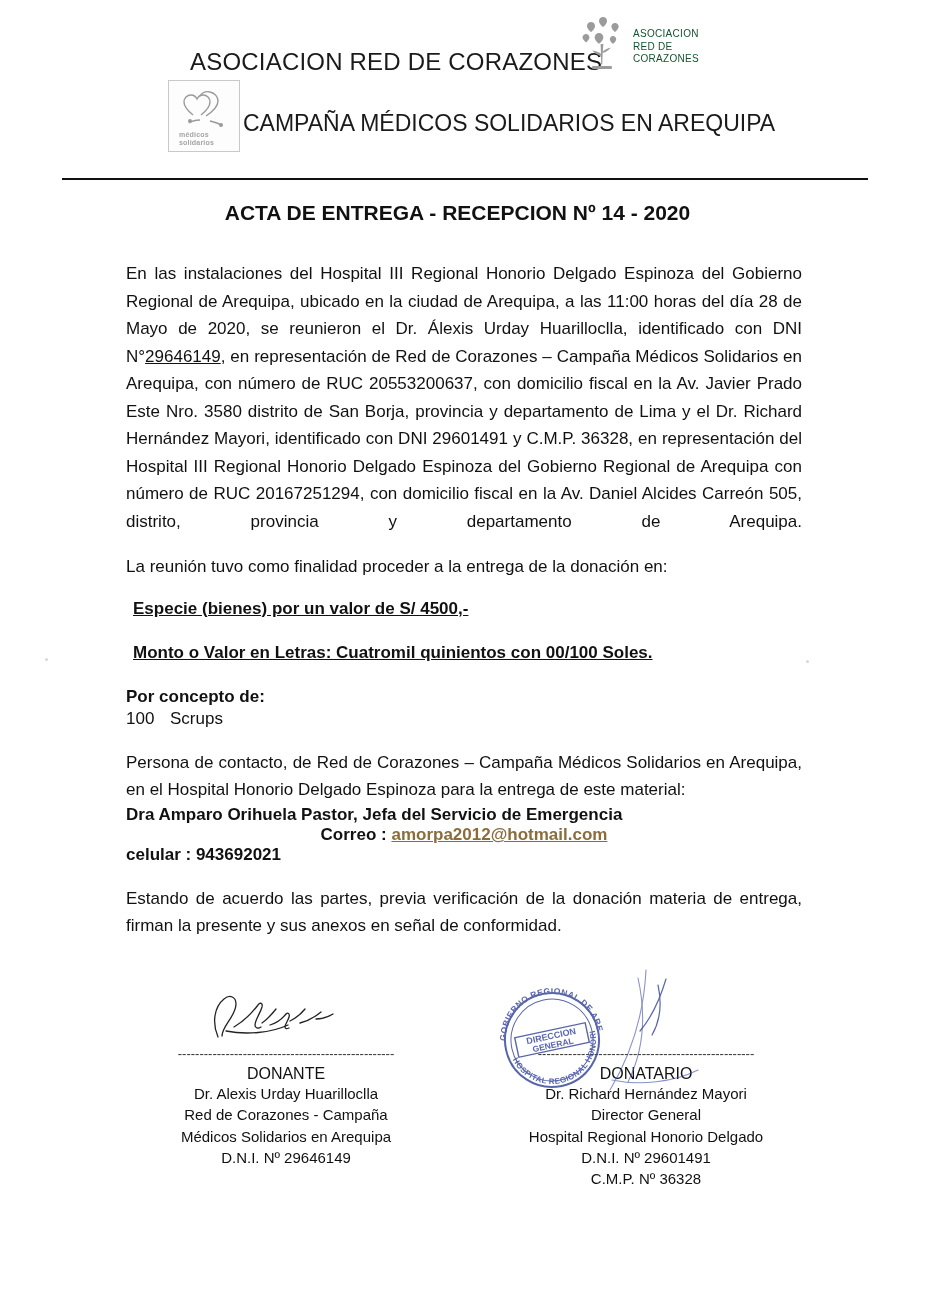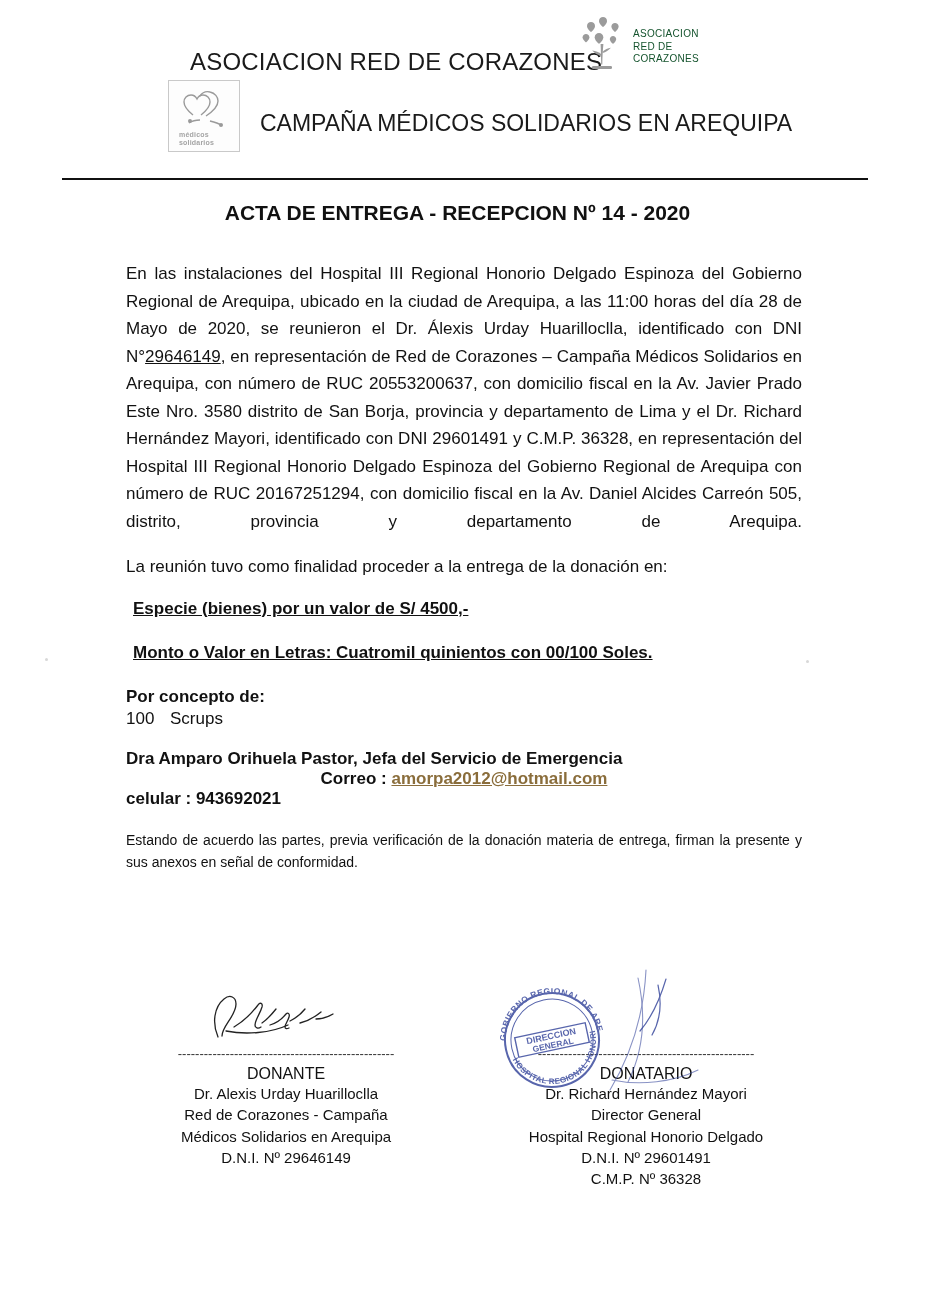--- a/index.html
+++ b/index.html
@@ -91,21 +91,21 @@
     left: 10px;
     bottom: 4px;
     font-size: 7px;
     color: #a4a4a4;
     line-height: 1.15;
     letter-spacing: .2px;
     font-weight: bold;
   }
   .camp-title {
     position: absolute;
-    left: 260px;
+    left: 243px;
     top: 38px;
     font-size: 23px;
     color: #1a1a1a;
   }
 
   .rule {
     position: absolute;
     left: 62px;
     top: 178px;
     width: 806px;
@@ -188,21 +188,21 @@
     text-decoration: underline;
   }
   .contact-phone {
     font-size: 17px;
     font-weight: bold;
     margin: 0 0 20px 0;
     color: #111;
   }
 
   .closing {
-    font-size: 14px;
+    font-size: 17px;
     line-height: 1.6;
     text-align: justify;
     margin: 12px 0 0 0;
     color: #111;
   }
 
   
   .sign-area {
     position: absolute;
     left: 126px;
@@ -341,20 +341,21 @@
 
     <p class="line-underline">Especie (bienes) por un valor de S/ 4500,-</p>
 
     <p class="line-underline">Monto o Valor en Letras: Cuatromil quinientos con 00/100 Soles.</p>
 
     <p class="block-label">Por concepto de:</p>
     <div class="concept-row">
       <span class="qty">100</span><span>Scrups</span>
     </div>
 
+    <p class="contact-para">Persona de contacto, de Red de Corazones – Campaña Médicos Solidarios en Arequipa, en el Hospital Honorio Delgado Espinoza para la entrega de este material:</p>
     <p class="contact-name">Dra Amparo Orihuela Pastor, Jefa del Servicio de Emergencia</p>
     <p class="contact-mail"><span>Correo :</span> <a href="#">amorpa2012@hotmail.com</a></p>
     <p class="contact-phone">celular : 943692021</p>
 
     <p class="closing">Estando de acuerdo las partes, previa verificación de la donación materia de entrega, firman la presente y sus anexos en señal de conformidad.</p>
   </div>
 
   <div class="sign-area">
 
     <div class="sign-col left">

